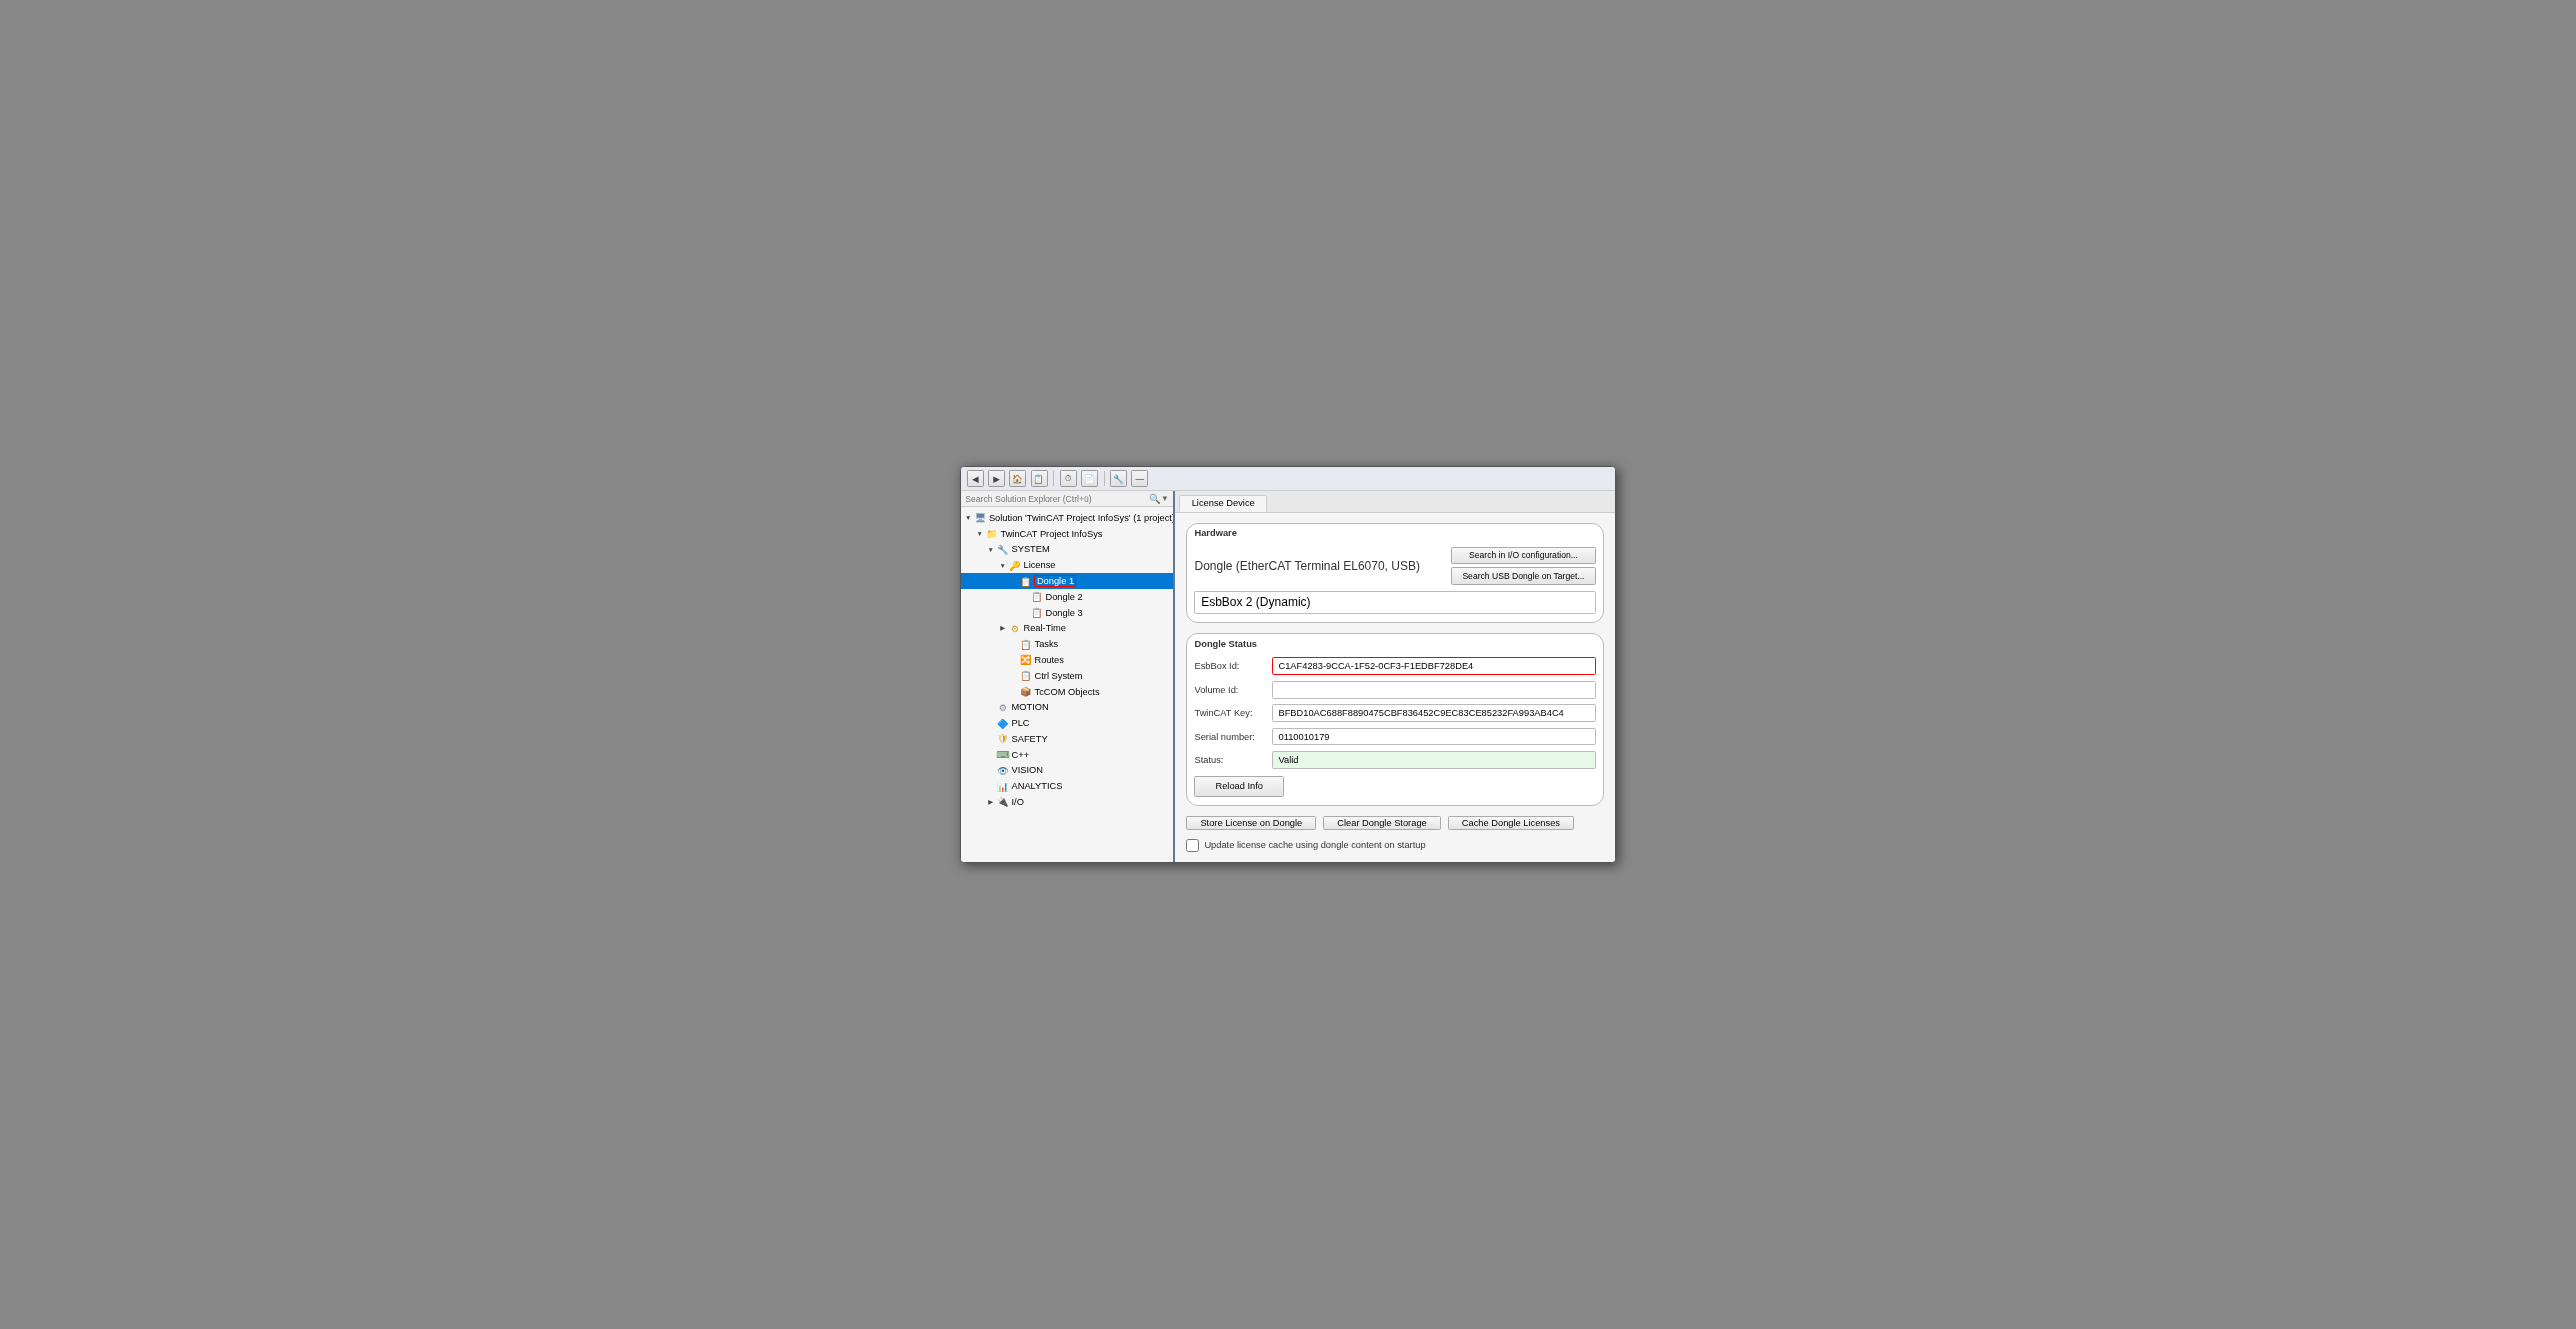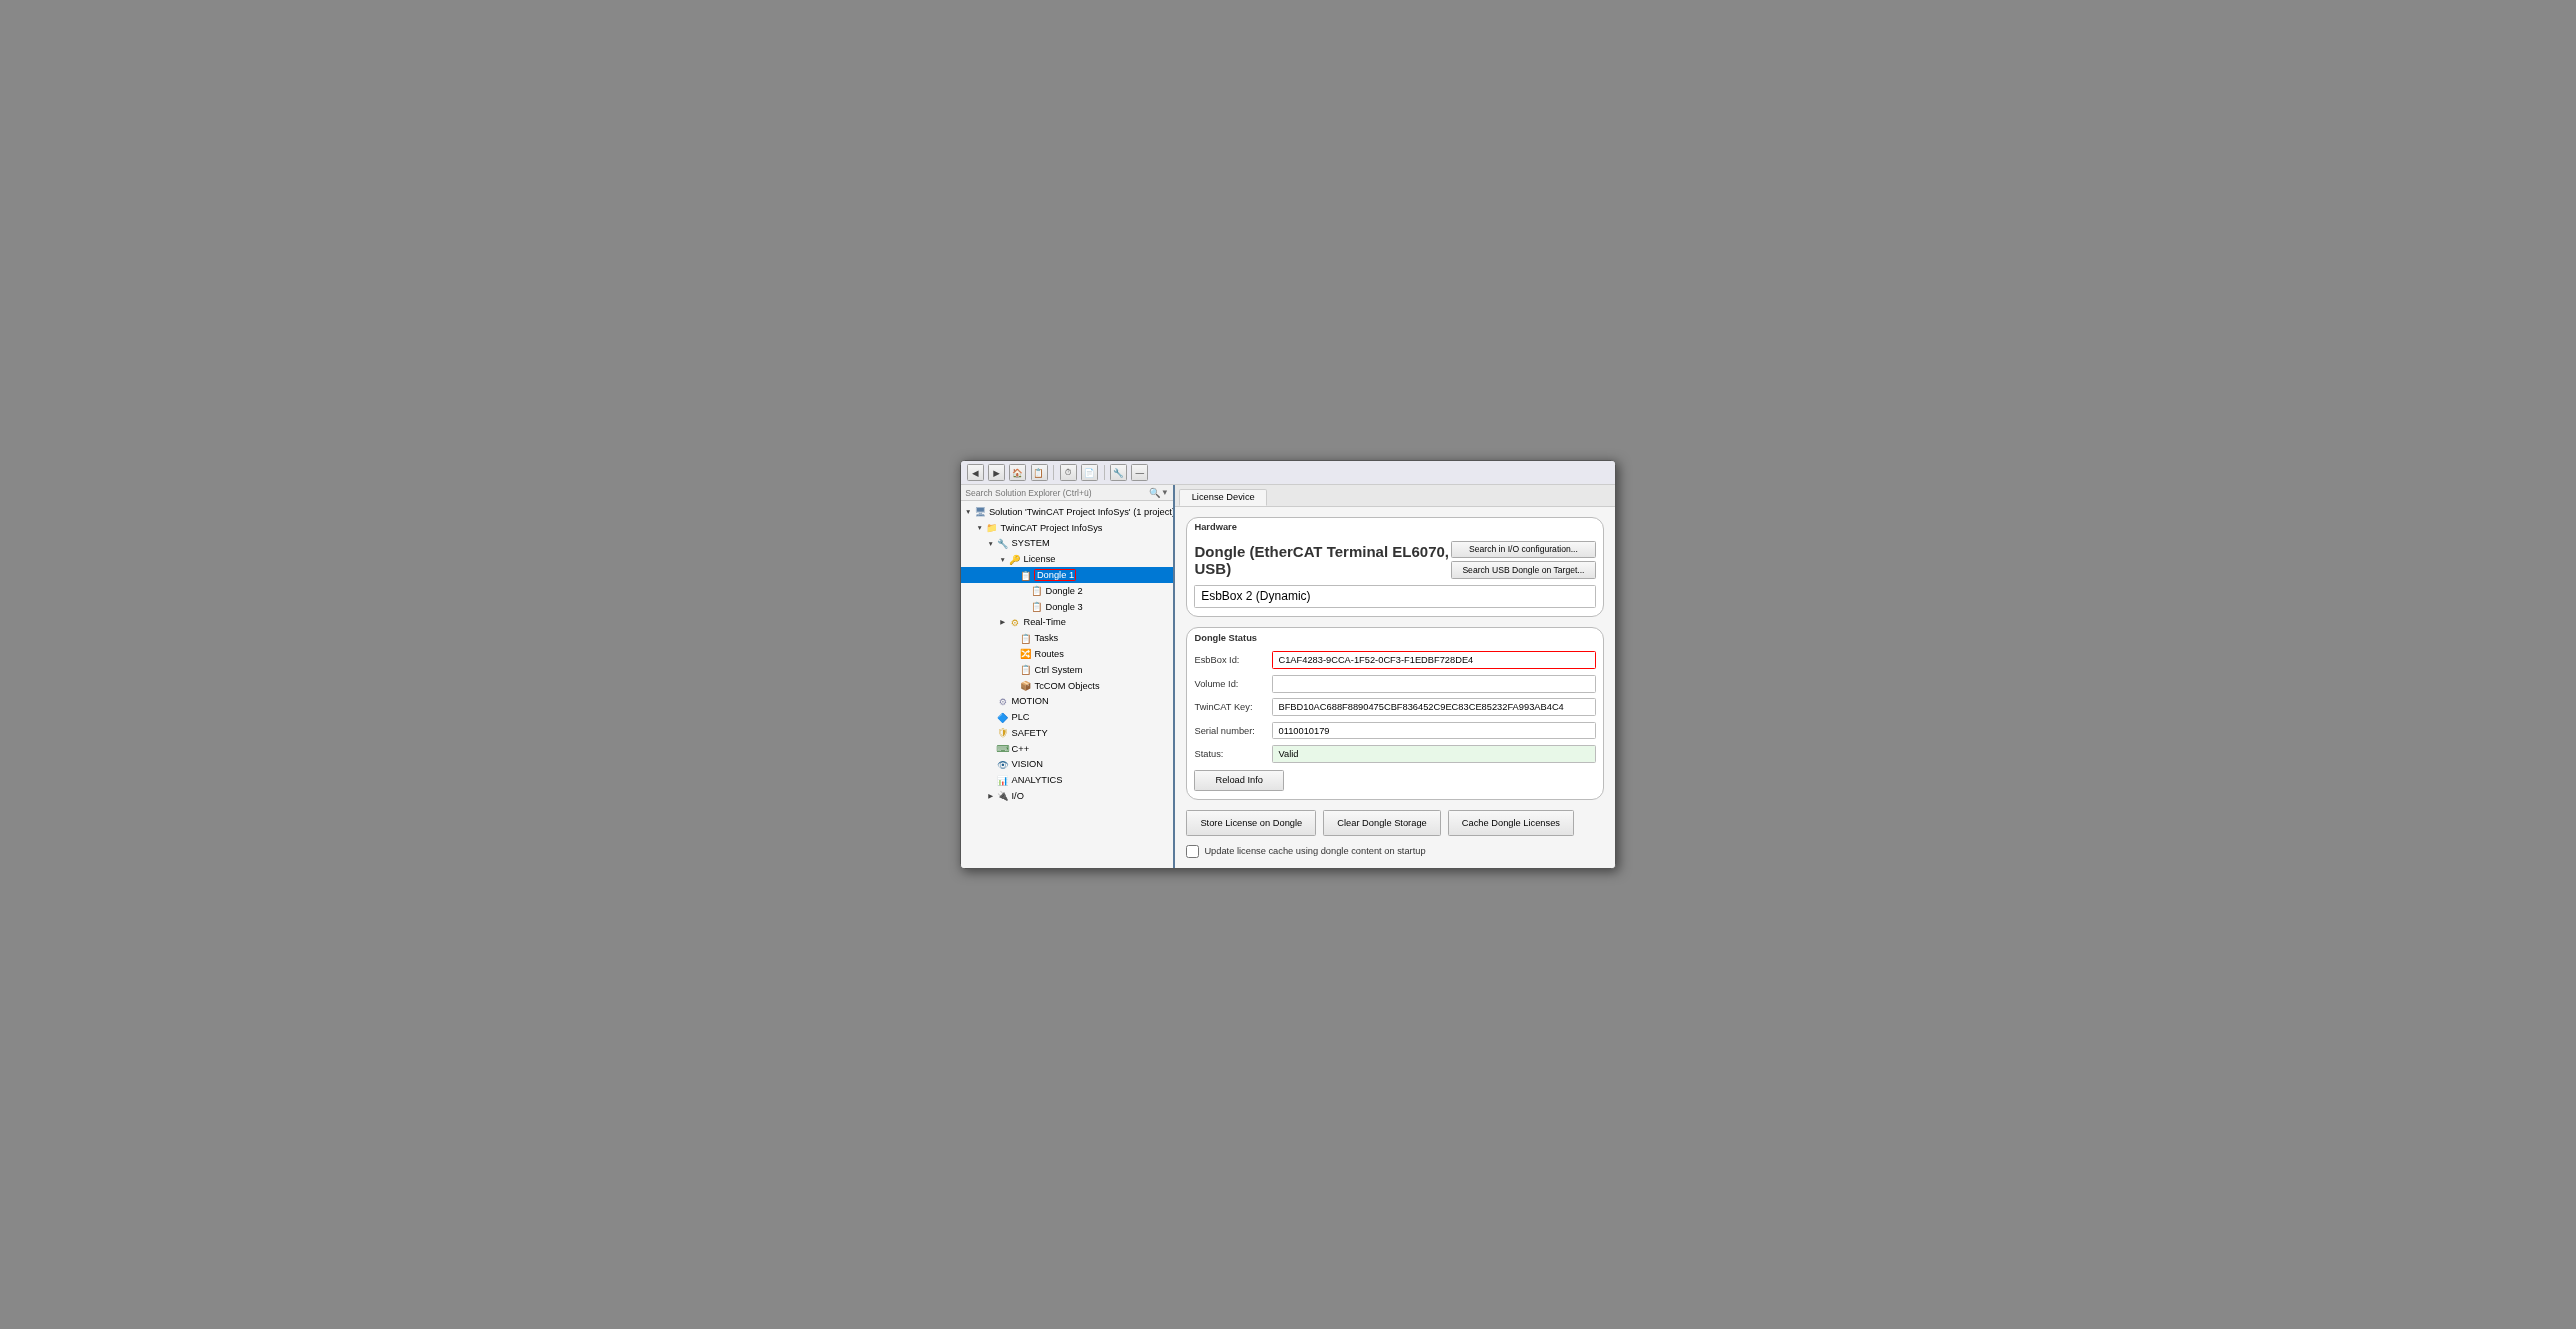--- a/index.html
+++ b/index.html
@@ -170,21 +170,21 @@
       padding: 4.3px 7.1px 2.9px;
       color: #333;
     }
     .section-body { padding: 5.7px 7.1px 8.6px; }
     .hardware-row {
       display: flex;
       align-items: center;
       justify-content: space-between;
       margin-bottom: 5.7px;
     }
-    .hardware-label { font-size: 15px; color: #333; font-weight: bold; }
+    .hardware-label { font-size: 12px; color: #333; }
     .hardware-buttons { display: flex; flex-direction: column; gap: 2.9px; }
     .hw-btn {
       border: 0.7px solid #aaa;
       background: linear-gradient(180deg, #f8f8f8, #e4e4e4);
       padding: 2.9px 10px;
       font-size: 8.6px;
       cursor: pointer;
       border-radius: 1.4px;
       white-space: nowrap;
     }
@@ -237,21 +237,21 @@
       border-radius: 1.4px;
     }
     .bottom-buttons {
       display: flex;
       gap: 7.1px;
       margin-bottom: 8.6px;
     }
     .bottom-btn {
       border: 0.7px solid #aaa;
       background: linear-gradient(180deg, #f8f8f8, #e4e4e4);
-      padding: 7px 13px;
+      padding: 1px 13px;
       font-size: 9.3px;
       cursor: pointer;
       border-radius: 1.4px;
     }
     .checkbox-row {
       display: flex;
       align-items: center;
       gap: 5px;
       font-size: 9.3px;
       color: #333;

